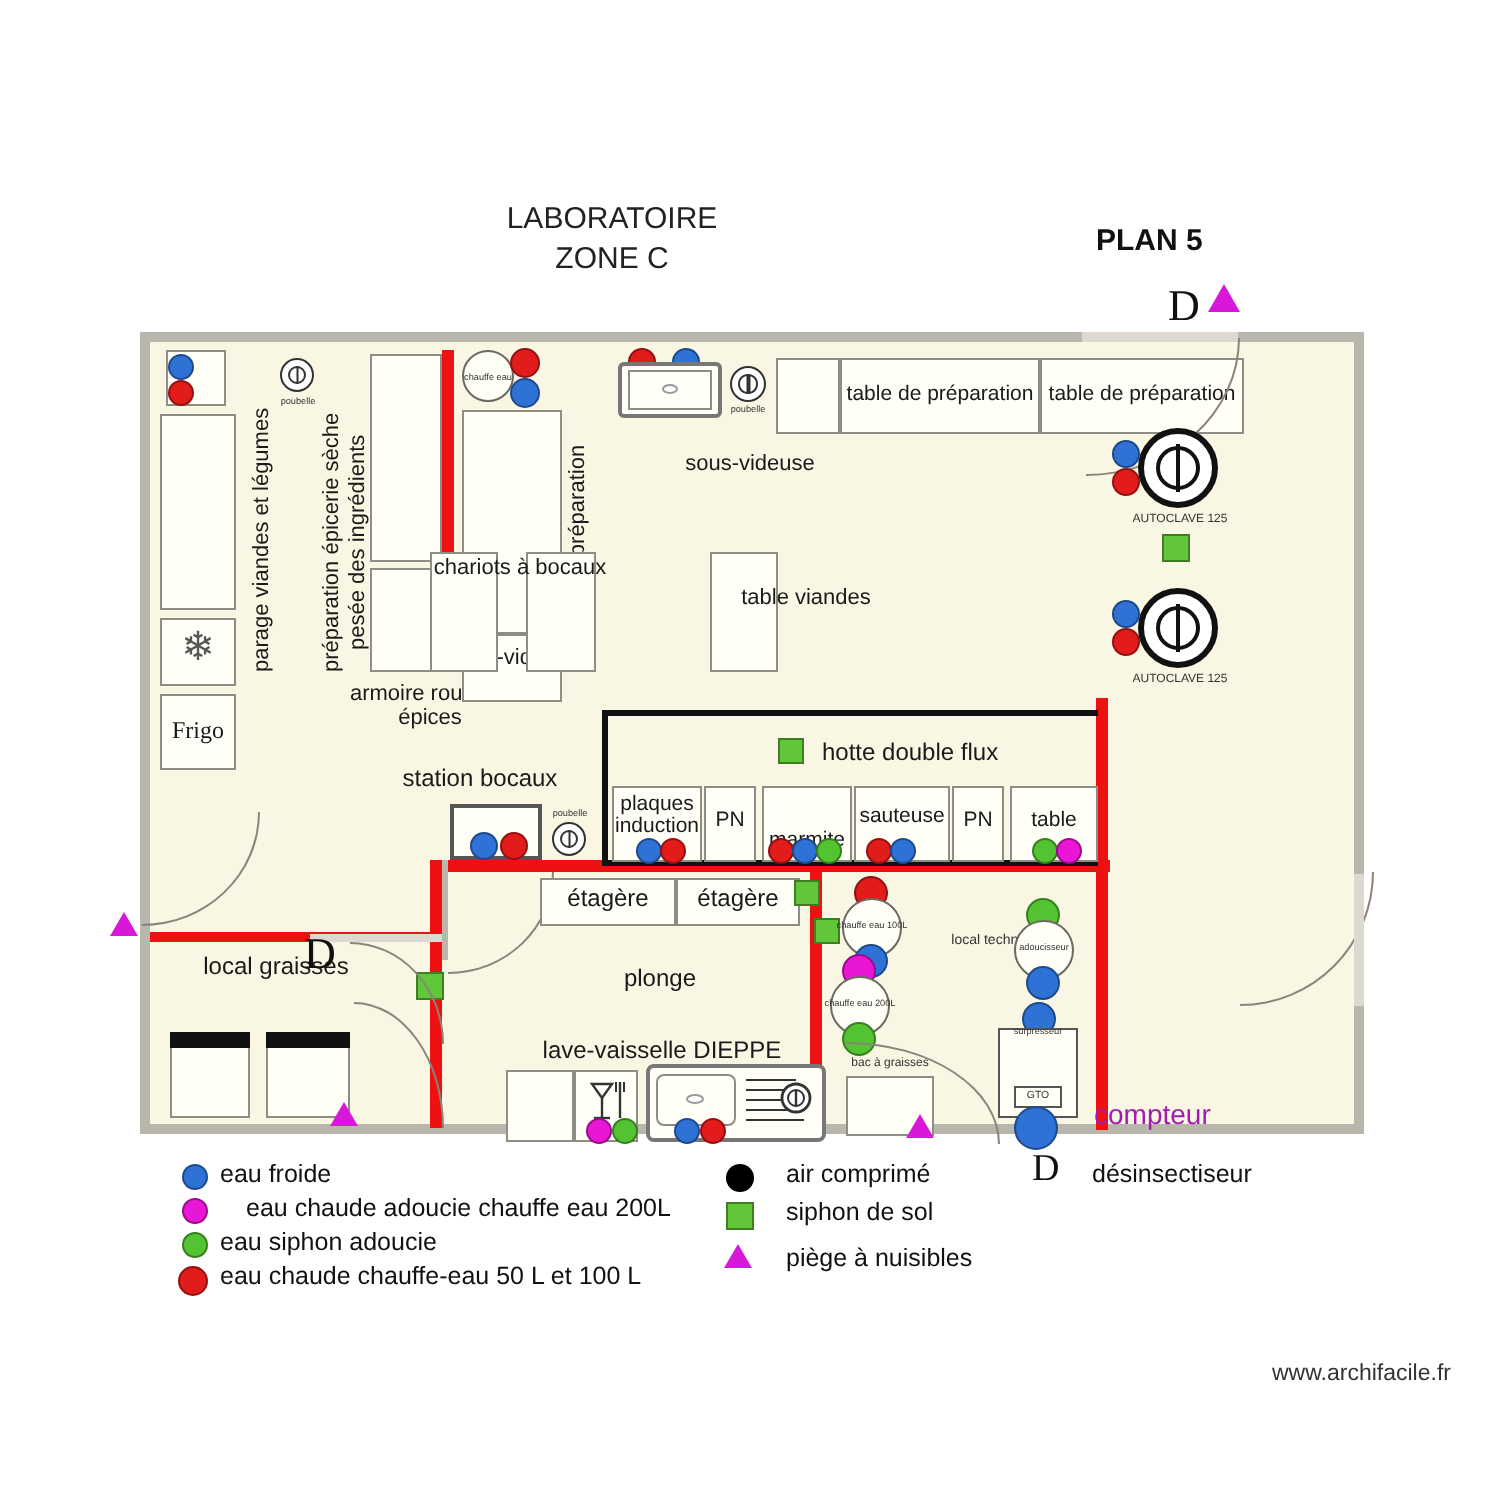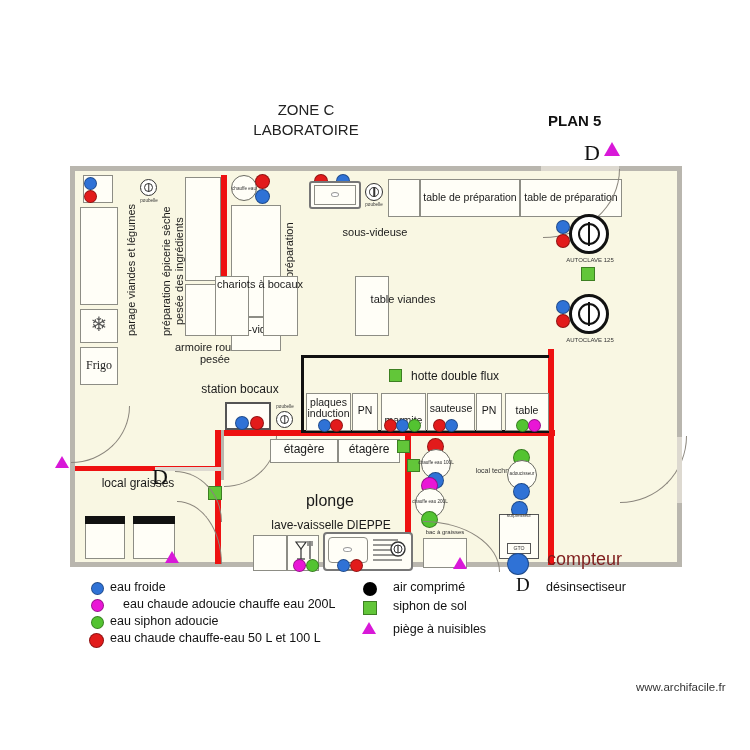--- a/index.html
+++ b/index.html
@@ -79,28 +79,28 @@
   .snow{position:absolute;font-size:20px;color:#555;text-align:center;line-height:1;}
 
   
   #legend{left:80px;top:578px;width:600px;font-size:12.5px;color:#111;}
   .lg-mark{position:absolute;}
   .lg-txt{position:absolute;font-size:12.5px;color:#111;}
   .lg-d{position:absolute;font-size:19px;font-family:"Liberation Serif",serif;color:#111;}
 
   #footer{left:636px;top:681px;font-size:11.5px;color:#333;}
 
-  #compteur{position:absolute;font-size:18px;color:#7f1d1d;}
+  #compteur{position:absolute;font-size:14px;color:#a21caf;}
 </style>
 </head>
 <body>
 
 <div class="abs" id="title-block">
+  <div>LABORATOIRE</div>
   <div>ZONE C</div>
-  <div>LABORATOIRE</div>
 </div>
 <div class="abs" id="plan-label">PLAN 5</div>
 <div class="abs" id="d-top">D</div>
 <div class="tri abs" style="left:604px;top:142px;"></div>
 
 <div class="abs" id="plan">
 
   <div class="wall-grey" style="left:0;top:0;width:0;height:0;"></div>
 
   <div class="doorgap" style="left:466px;top:-5px;width:78px;height:5px;"></div>
@@ -136,21 +136,21 @@
     <div class="poubelle-in"></div>
   </div>
   <div class="lbl-tiny" style="left:58px;top:27px;width:32px;">poubelle</div>
 
   <div class="lbl vert" style="left:85px;top:20px;height:160px;">préparation épicerie sèche</div>
   <div class="lbl vert" style="left:98px;top:20px;height:160px;">pesée des ingrédients</div>
 
   <div class="box" style="left:110px;top:6px;width:36px;height:104px;"></div>
   <div class="box" style="left:110px;top:113px;width:36px;height:52px;"></div>
   <div class="lbl" style="left:85px;top:170px;width:110px;">armoire roulante</div>
-  <div class="lbl" style="left:85px;top:182px;width:110px;">pesée</div>
+  <div class="lbl" style="left:85px;top:182px;width:110px;">épices</div>
 
   <div class="circ" style="left:156px;top:4px;width:26px;height:26px;">
     <span class="lbl-tiny" style="position:static;">chauffe eau</span>
   </div>
   <div class="dot red" style="left:180px;top:3px;width:15px;height:15px;"></div>
   <div class="dot blue" style="left:180px;top:18px;width:15px;height:15px;"></div>
 
   <div class="box" style="left:156px;top:34px;width:50px;height:112px;"></div>
   <div class="box" style="left:156px;top:146px;width:50px;height:34px;"></div>
   <div class="lbl vert" style="left:208px;top:38px;height:110px;">table préparation</div>
@@ -242,21 +242,21 @@
   </div>
   <div class="lbl-tiny" style="left:194px;top:233px;width:32px;">poubelle</div>
 
   <div class="arc arc-br" style="left:149px;top:265px;width:52px;height:50px;"></div>
   <div class="box" style="left:195px;top:268px;width:68px;height:24px;"></div>
   <div class="box-lbl" style="left:195px;top:273px;width:68px;font-size:12px;">étagère</div>
   <div class="box" style="left:263px;top:268px;width:62px;height:24px;"></div>
   <div class="box-lbl" style="left:263px;top:273px;width:62px;font-size:12px;">étagère</div>
   <div class="sq" style="left:322px;top:269px;width:13px;height:13px;"></div>
 
-  <div class="lbl" style="left:215px;top:324px;width:80px;font-size:16px;">plonge</div>
+  <div class="lbl" style="left:215px;top:312px;width:80px;font-size:12px;">plonge</div>
 
   <div class="lbl" style="left:172px;top:348px;width:168px;font-size:12px;">lave-vaisselle DIEPPE</div>
   <div class="box" style="left:178px;top:364px;width:34px;height:36px;"></div>
   <div class="box" style="left:212px;top:364px;width:32px;height:36px;"></div>
   <svg class="abs" style="left:218px;top:368px;" width="22" height="24" viewBox="0 0 22 24">
     <path d="M3 3 L13 3 L8 10 Z" fill="none" stroke="#333" stroke-width="1.2"></path>
     <line x1="8" y1="10" x2="8" y2="20" stroke="#333" stroke-width="1.2"></line>
     <line x1="4" y1="20" x2="12" y2="20" stroke="#333" stroke-width="1.2"></line>
     <line x1="17" y1="2" x2="17" y2="20" stroke="#333" stroke-width="1.2"></line>
     <line x1="15" y1="2" x2="15" y2="7" stroke="#333" stroke-width="1"></line>

